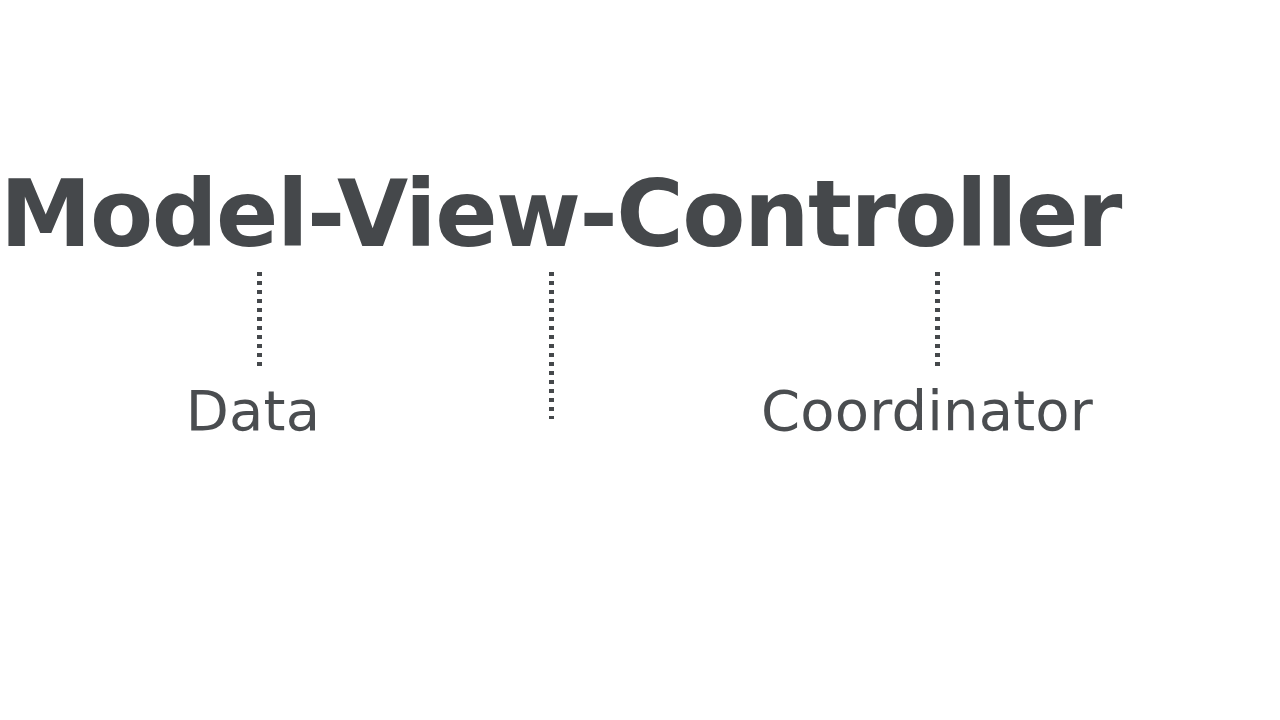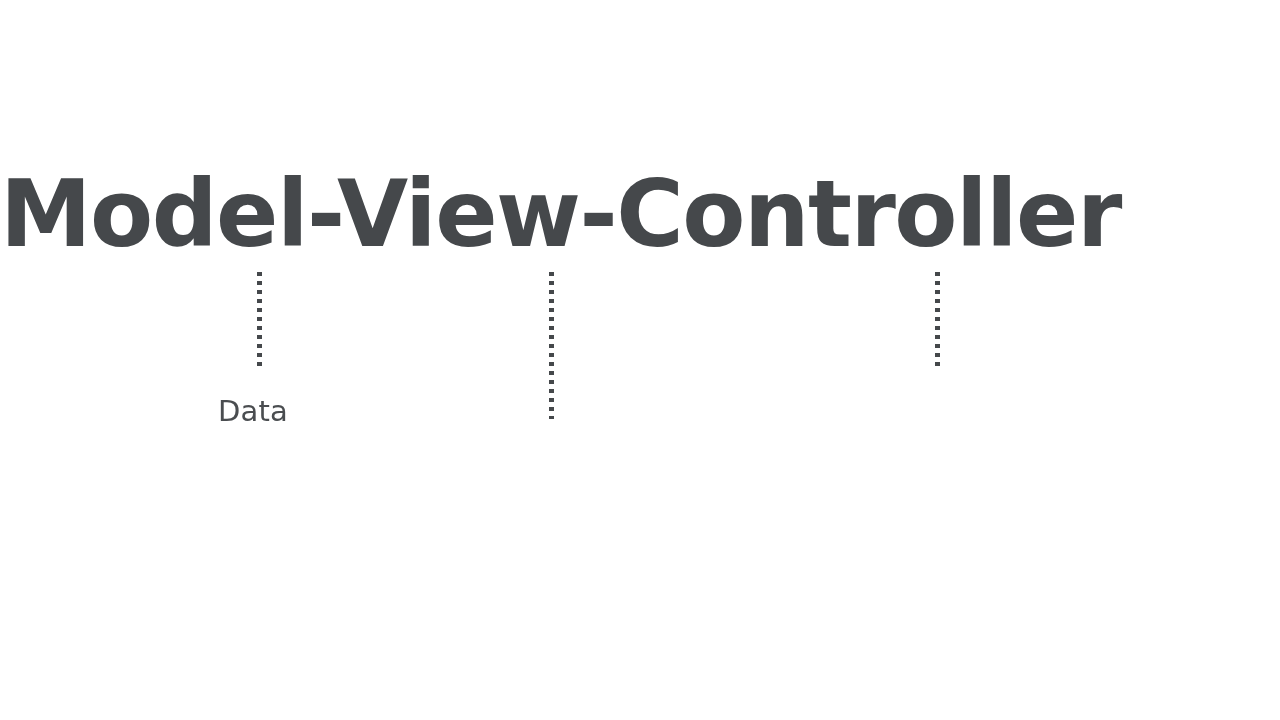--- a/index.html
+++ b/index.html
@@ -56,21 +56,21 @@
 
   .connector-model      { left: 257px; top: 272px; height: 94px; }
   .connector-view       { left: 549px; top: 272px; height: 147px; }
   .connector-controller { left: 935px; top: 272px; height: 94px; }
 
   
   .leaf-label {
     position: absolute;
     font-family: "DejaVu Sans", "Liberation Sans", sans-serif;
     font-weight: 400;
-    font-size: 29px;
+    font-size: 56px;
     line-height: 52px;
     letter-spacing: 0.2px;
     color: #4a4d50;
     white-space: nowrap;
     text-align: center;
     transform: translateX(-50%);
     -webkit-font-smoothing: antialiased;
   }
 
   .label-data        { left: 253px; top: 385px; }
@@ -86,14 +86,15 @@
 
   <div class="connector connector-model"></div>
 
   <div class="connector connector-view"></div>
 
   <div class="connector connector-controller"></div>
 
   <div class="leaf-label label-data">Data</div>
 
 
+  <div class="leaf-label label-coordinator">Coordinator</div>
 
 </div>
 
 </body></html>

